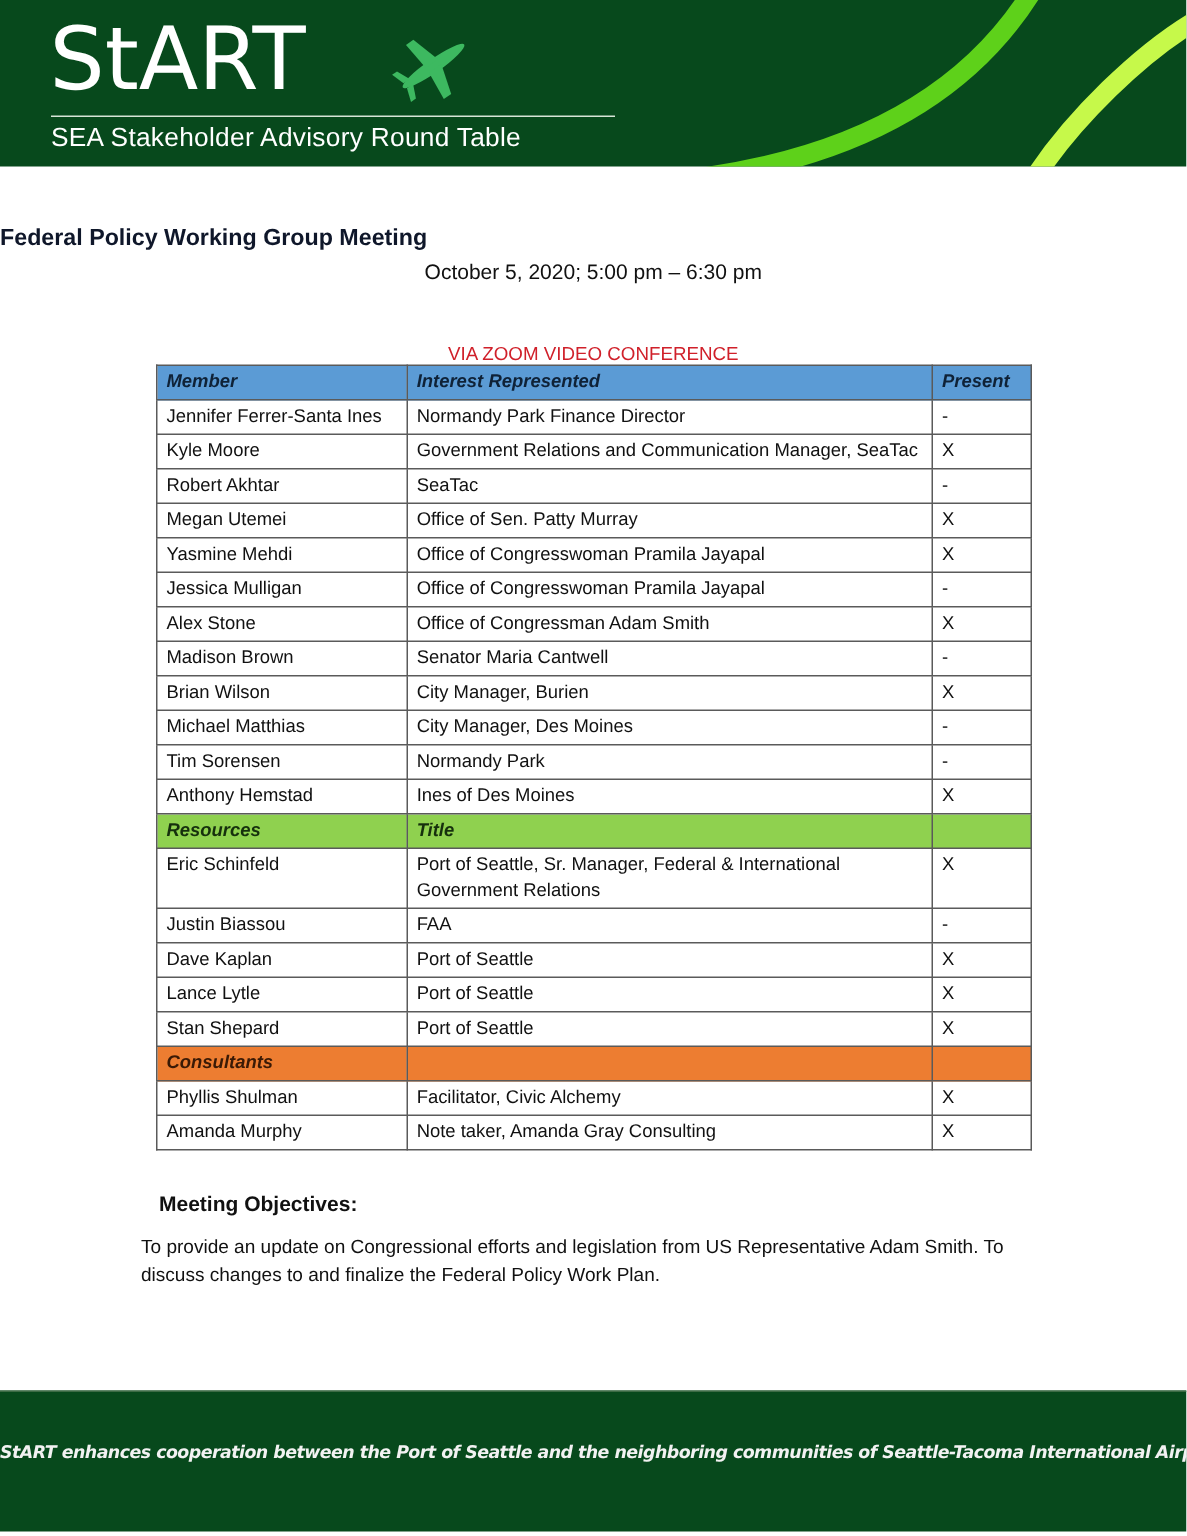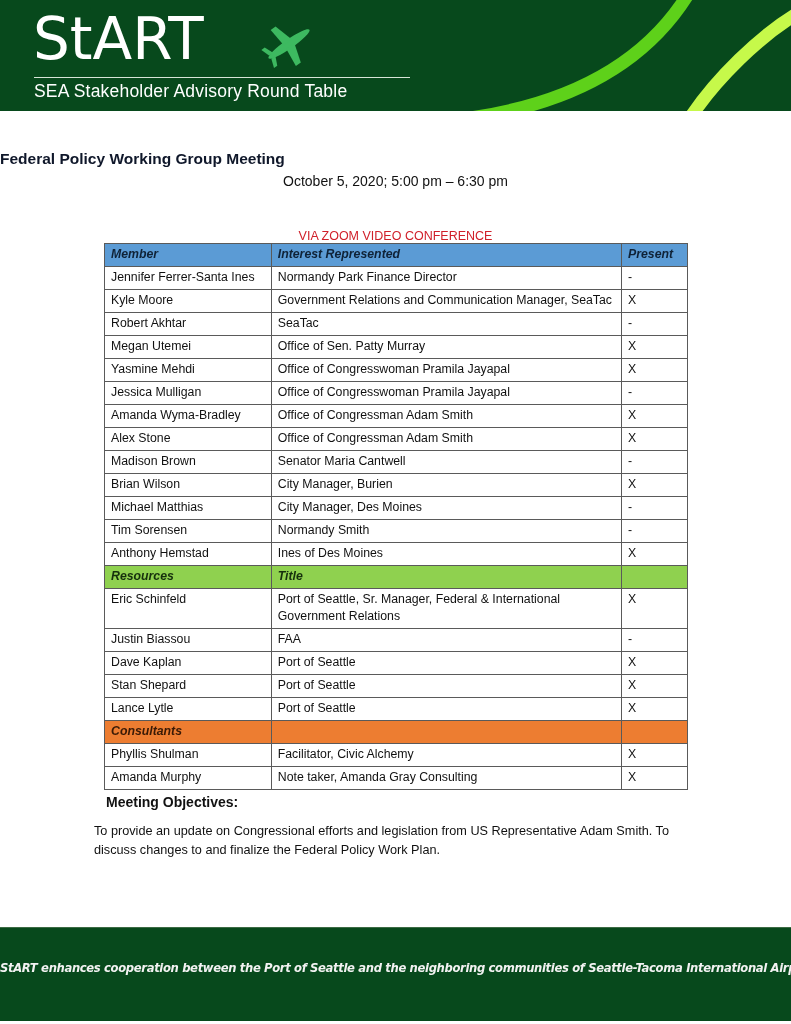--- a/index.html
+++ b/index.html
@@ -141,25 +141,20 @@
         <td>Yasmine Mehdi</td>
         <td>Office of Congresswoman Pramila Jayapal</td>
         <td class="present">X</td>
       </tr>
       <tr>
         <td>Jessica Mulligan</td>
         <td>Office of Congresswoman Pramila Jayapal</td>
         <td class="present">-</td>
       </tr>
       <tr>
-        <td>Amanda Wyma-Bradley</td>
-        <td>Office of Congressman Adam Smith</td>
-        <td class="present">X</td>
-      </tr>
-      <tr>
         <td>Alex Stone</td>
         <td>Office of Congressman Adam Smith</td>
         <td class="present">X</td>
       </tr>
       <tr>
         <td>Madison Brown</td>
         <td>Senator Maria Cantwell</td>
         <td class="present">-</td>
       </tr>
       <tr>
@@ -167,21 +162,21 @@
         <td>City Manager, Burien</td>
         <td class="present">X</td>
       </tr>
       <tr>
         <td>Michael Matthias</td>
         <td>City Manager, Des Moines</td>
         <td class="present">-</td>
       </tr>
       <tr>
         <td>Tim Sorensen</td>
-        <td>Normandy Smith</td>
+        <td>Normandy Park</td>
         <td class="present">-</td>
       </tr>
       <tr>
         <td>Anthony Hemstad</td>
         <td>Ines of Des Moines</td>
         <td class="present">X</td>
       </tr>
       <tr class="sec sec-green">
         <td>Resources</td>
         <td>Title</td>
@@ -196,26 +191,26 @@
         <td>Justin Biassou</td>
         <td>FAA</td>
         <td class="present">-</td>
       </tr>
       <tr>
         <td>Dave Kaplan</td>
         <td>Port of Seattle</td>
         <td class="present">X</td>
       </tr>
       <tr>
+        <td>Lance Lytle</td>
+        <td>Port of Seattle</td>
+        <td class="present">X</td>
+      </tr>
+      <tr>
         <td>Stan Shepard</td>
-        <td>Port of Seattle</td>
-        <td class="present">X</td>
-      </tr>
-      <tr>
-        <td>Lance Lytle</td>
         <td>Port of Seattle</td>
         <td class="present">X</td>
       </tr>
       <tr class="sec sec-orange">
         <td>Consultants</td>
         <td></td>
         <td></td>
       </tr>
       <tr>
         <td>Phyllis Shulman</td>

